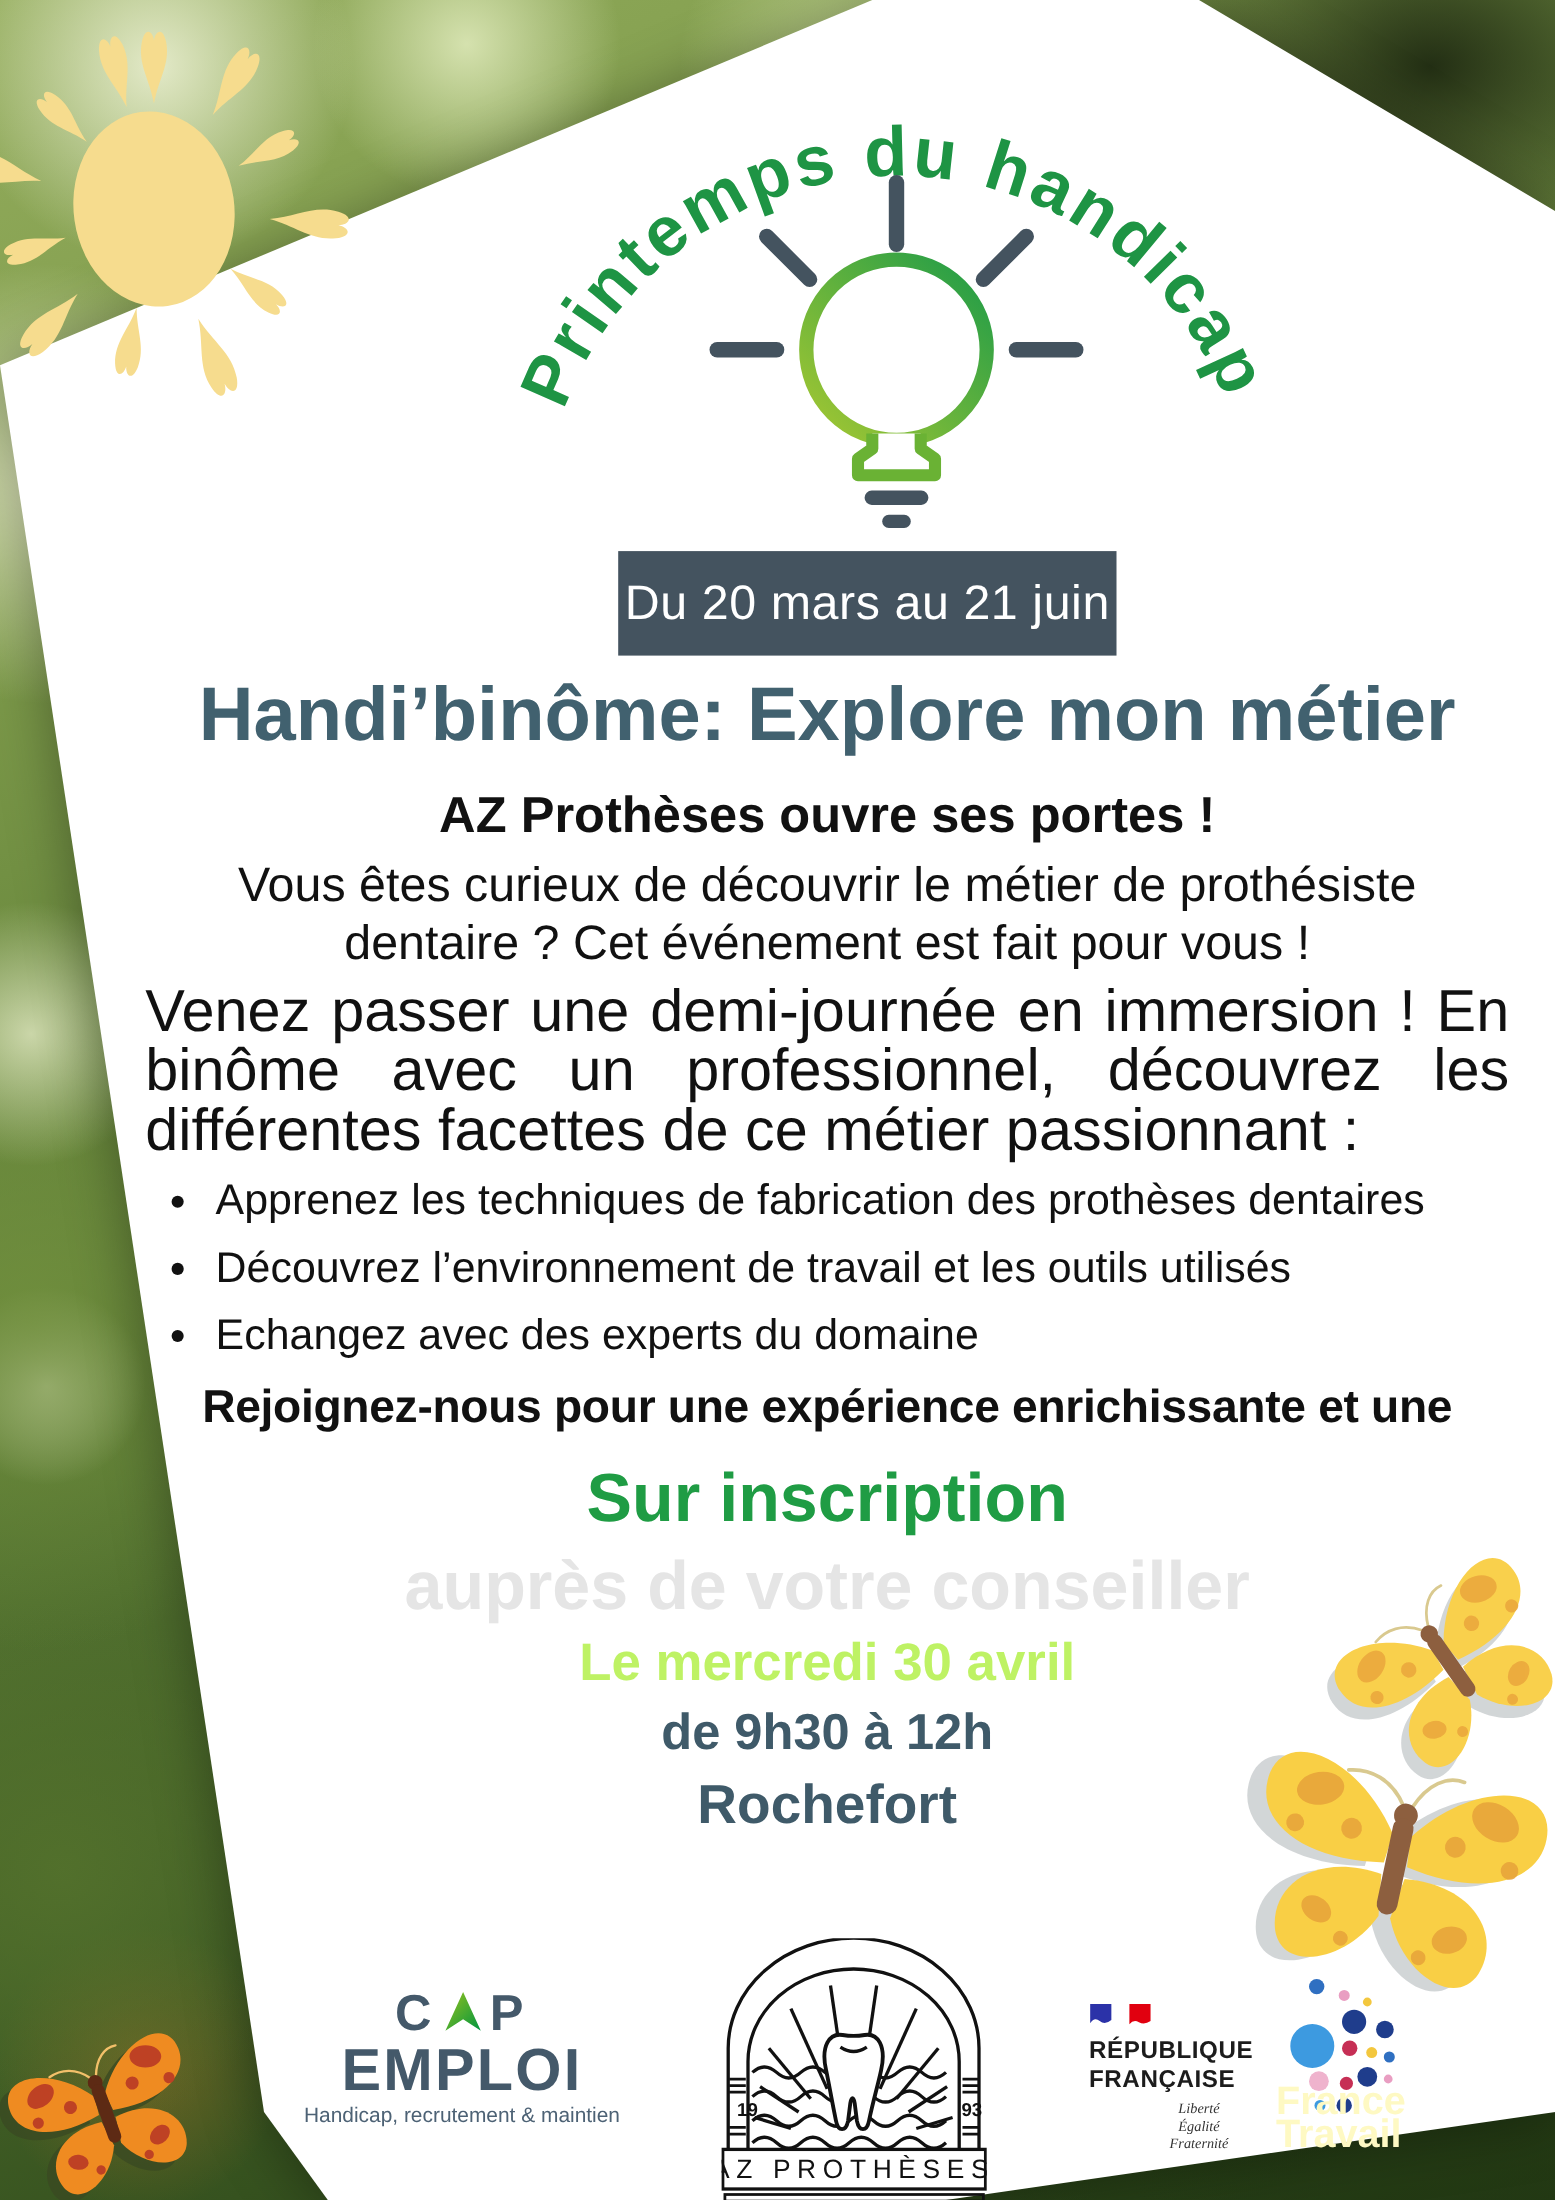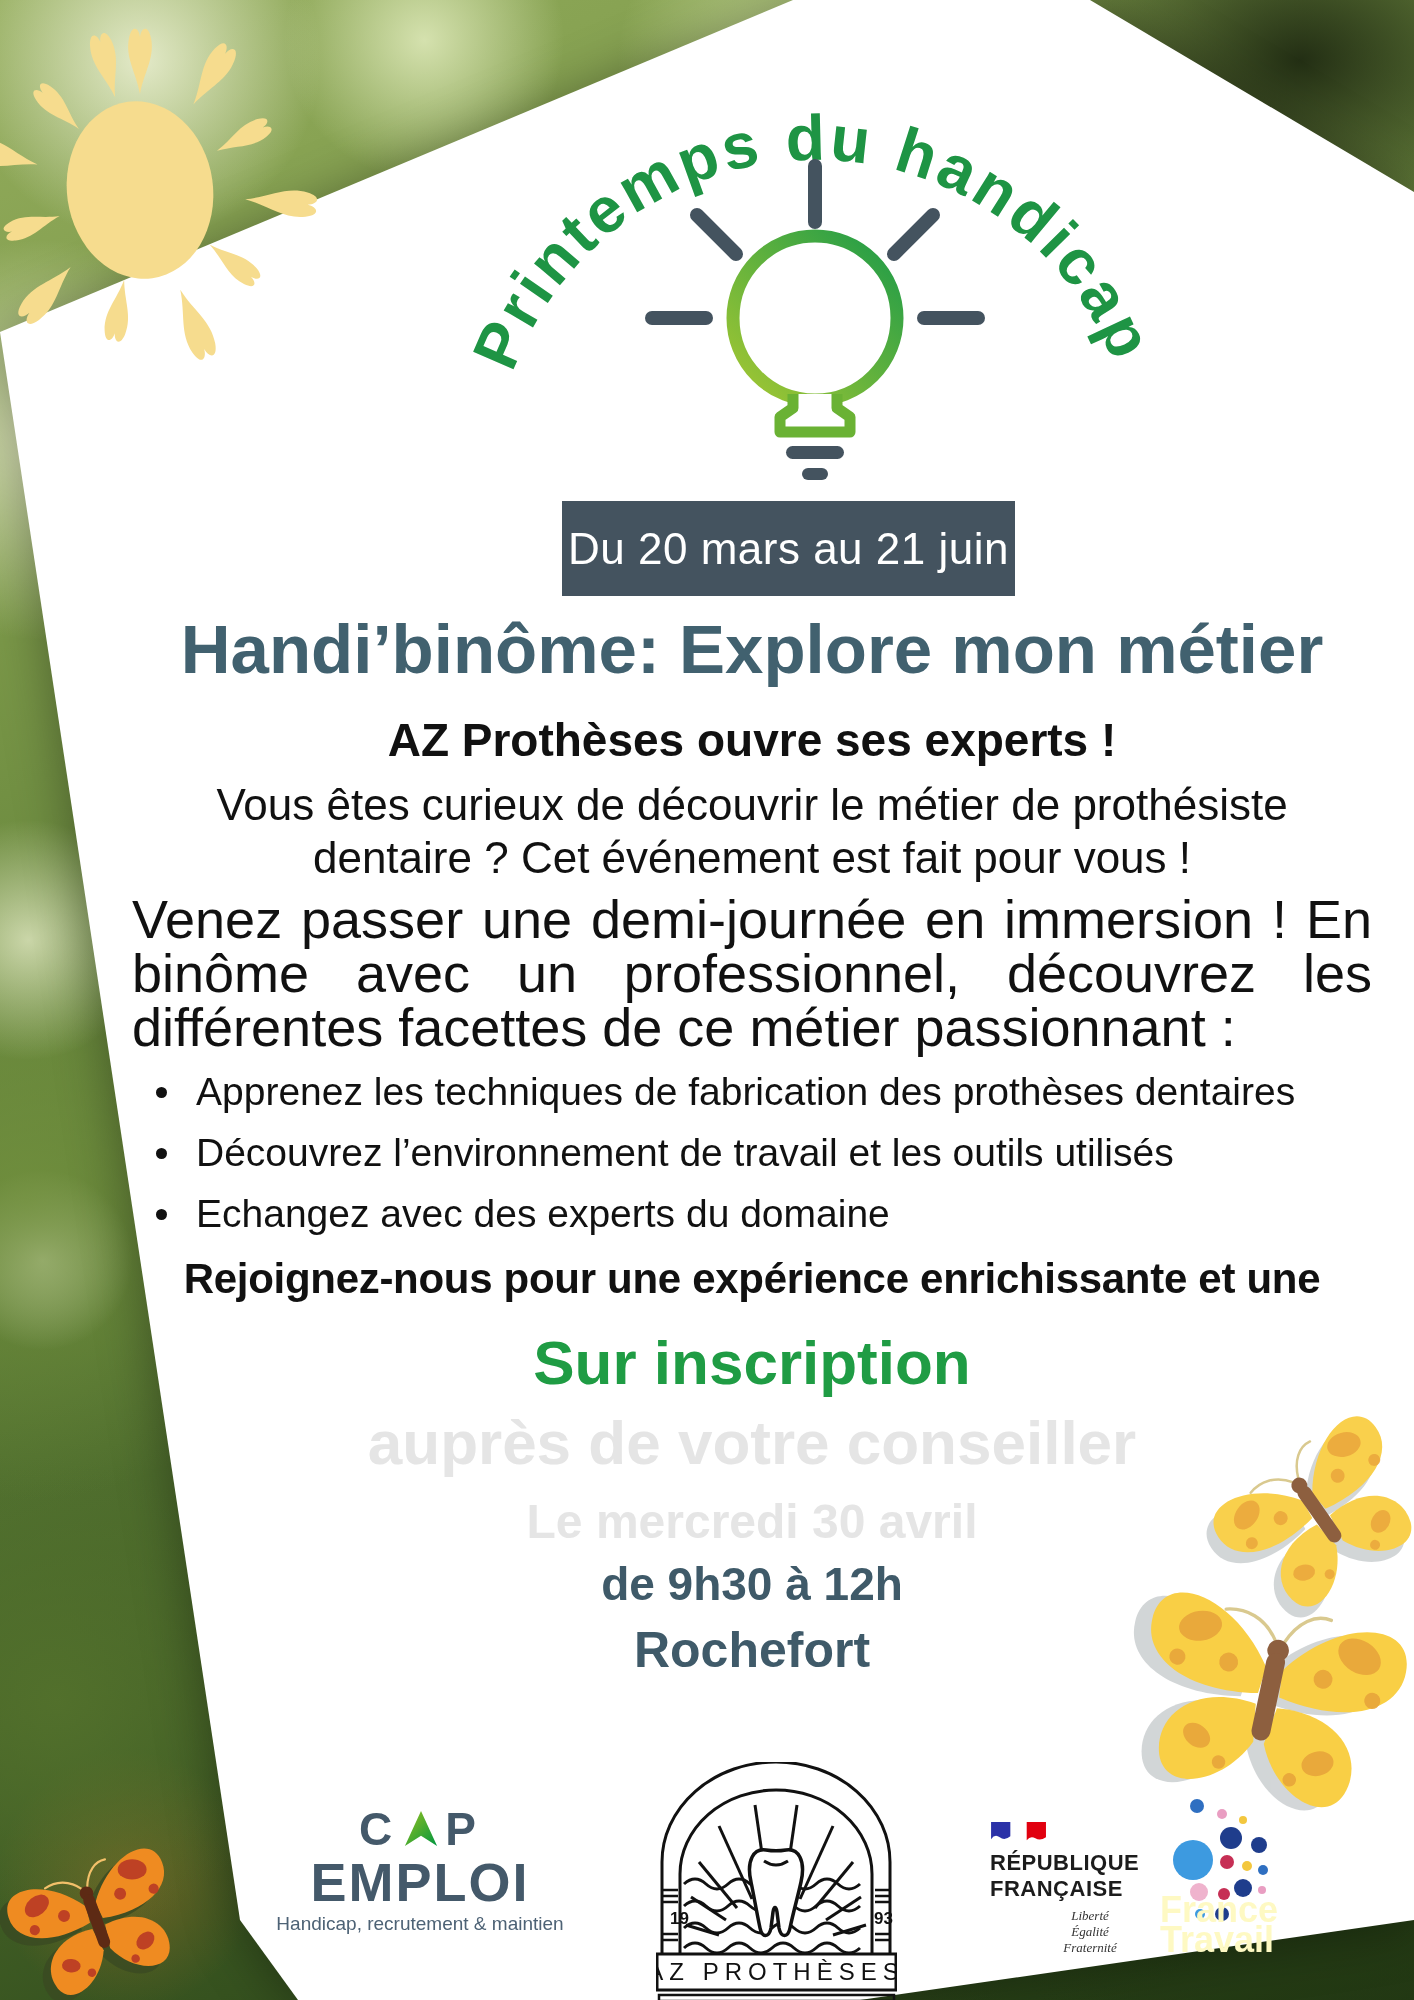--- a/index.html
+++ b/index.html
@@ -38,21 +38,21 @@
   .heading{font-size:69px;line-height:76px;font-weight:bold;color:#41616f;text-align:center;margin:0;}
   .subheading{font-size:46px;line-height:52px;font-weight:bold;text-align:center;margin:26px 0 0 0;}
   .intro{font-size:44px;line-height:53px;text-align:center;margin:12px 0 0 0;}
   .bodytext{font-size:54px;line-height:54px;text-align:justify;margin:8px 0 0 0;}
   .bullets{list-style:none;margin:12px 0 0 0;padding:0;}
   .bullets li{position:relative;padding-left:64px;font-size:39px;line-height:52px;text-align:justify;margin-bottom:9px;}
   .bullets li::before{content:"";position:absolute;left:24px;top:21px;width:11px;height:11px;border-radius:50%;background:#111;}
   .closing{font-size:42px;line-height:50px;font-weight:bold;text-align:center;margin:14px 0 0 0;letter-spacing:-.3px;}
   .reg1{font-size:62px;line-height:66px;font-weight:bold;color:#1f9c44;text-align:center;margin:26px 0 0 0;}
   .reg2{font-size:62px;line-height:66px;font-weight:bold;color:#e5e5e5;text-align:center;margin:14px 0 0 0;}
-  .evdate{font-size:48px;line-height:56px;font-weight:bold;color:#e5e5e5;text-align:center;margin:18px 0 0 0;}
+  .evdate{font-size:48px;line-height:56px;font-weight:bold;color:#bef264;text-align:center;margin:8px 0 0 0;}
   .evtime{font-size:46px;line-height:52px;font-weight:bold;color:#3f5a69;text-align:center;margin:8px 0 0 0;}
   .evcity{font-size:50px;line-height:56px;font-weight:bold;color:#3f5a69;text-align:center;margin:12px 0 0 0;}
 
   .cap-logo{position:absolute;left:250px;top:1806px;width:340px;text-align:center;color:#44596a;}
   .cap-top{display:flex;align-items:center;justify-content:center;gap:6px;font-size:46px;font-weight:bold;letter-spacing:5px;line-height:46px;}
   .cap-bottom{font-size:54px;font-weight:bold;letter-spacing:2px;line-height:56px;margin-top:2px;}
   .cap-tag{font-size:19px;line-height:20px;margin-top:4px;color:#4d6275;}
 
   .az-logo{position:absolute;left:656px;top:1762px;}
 
@@ -162,21 +162,21 @@
 
     <use href="#bfly" transform="translate(97,1922) rotate(-20) scale(0.85)" style="--wing:#ef8b21;--spot:#b93a25;--body:#5d2a14;--shadow:#3a4a22;--ant:#f3c06a"></use>
   </svg>
 
   <div class="banner">
     <span>Du 20 mars au 21 juin</span>
   </div>
 
   <div class="content">
     <h1 class="heading">Handi’binôme: Explore mon métier</h1>
-    <p class="subheading">AZ Prothèses ouvre ses experts !</p>
+    <p class="subheading">AZ Prothèses ouvre ses portes !</p>
     <p class="intro">
       <span style="display:block">Vous êtes curieux de découvrir le métier de prothésiste</span>
       <span style="display:block">dentaire ? Cet événement est fait pour vous !</span>
     </p>
     <p class="bodytext">Venez passer une demi-journée en immersion ! En binôme avec un professionnel, découvrez les différentes facettes de ce métier passionnant :</p>
     <ul class="bullets">
       <li>Apprenez les techniques de fabrication des prothèses dentaires</li>
       <li>Découvrez l’environnement de travail et les outils utilisés</li>
       <li>Echangez avec des experts du domaine</li>
     </ul>

